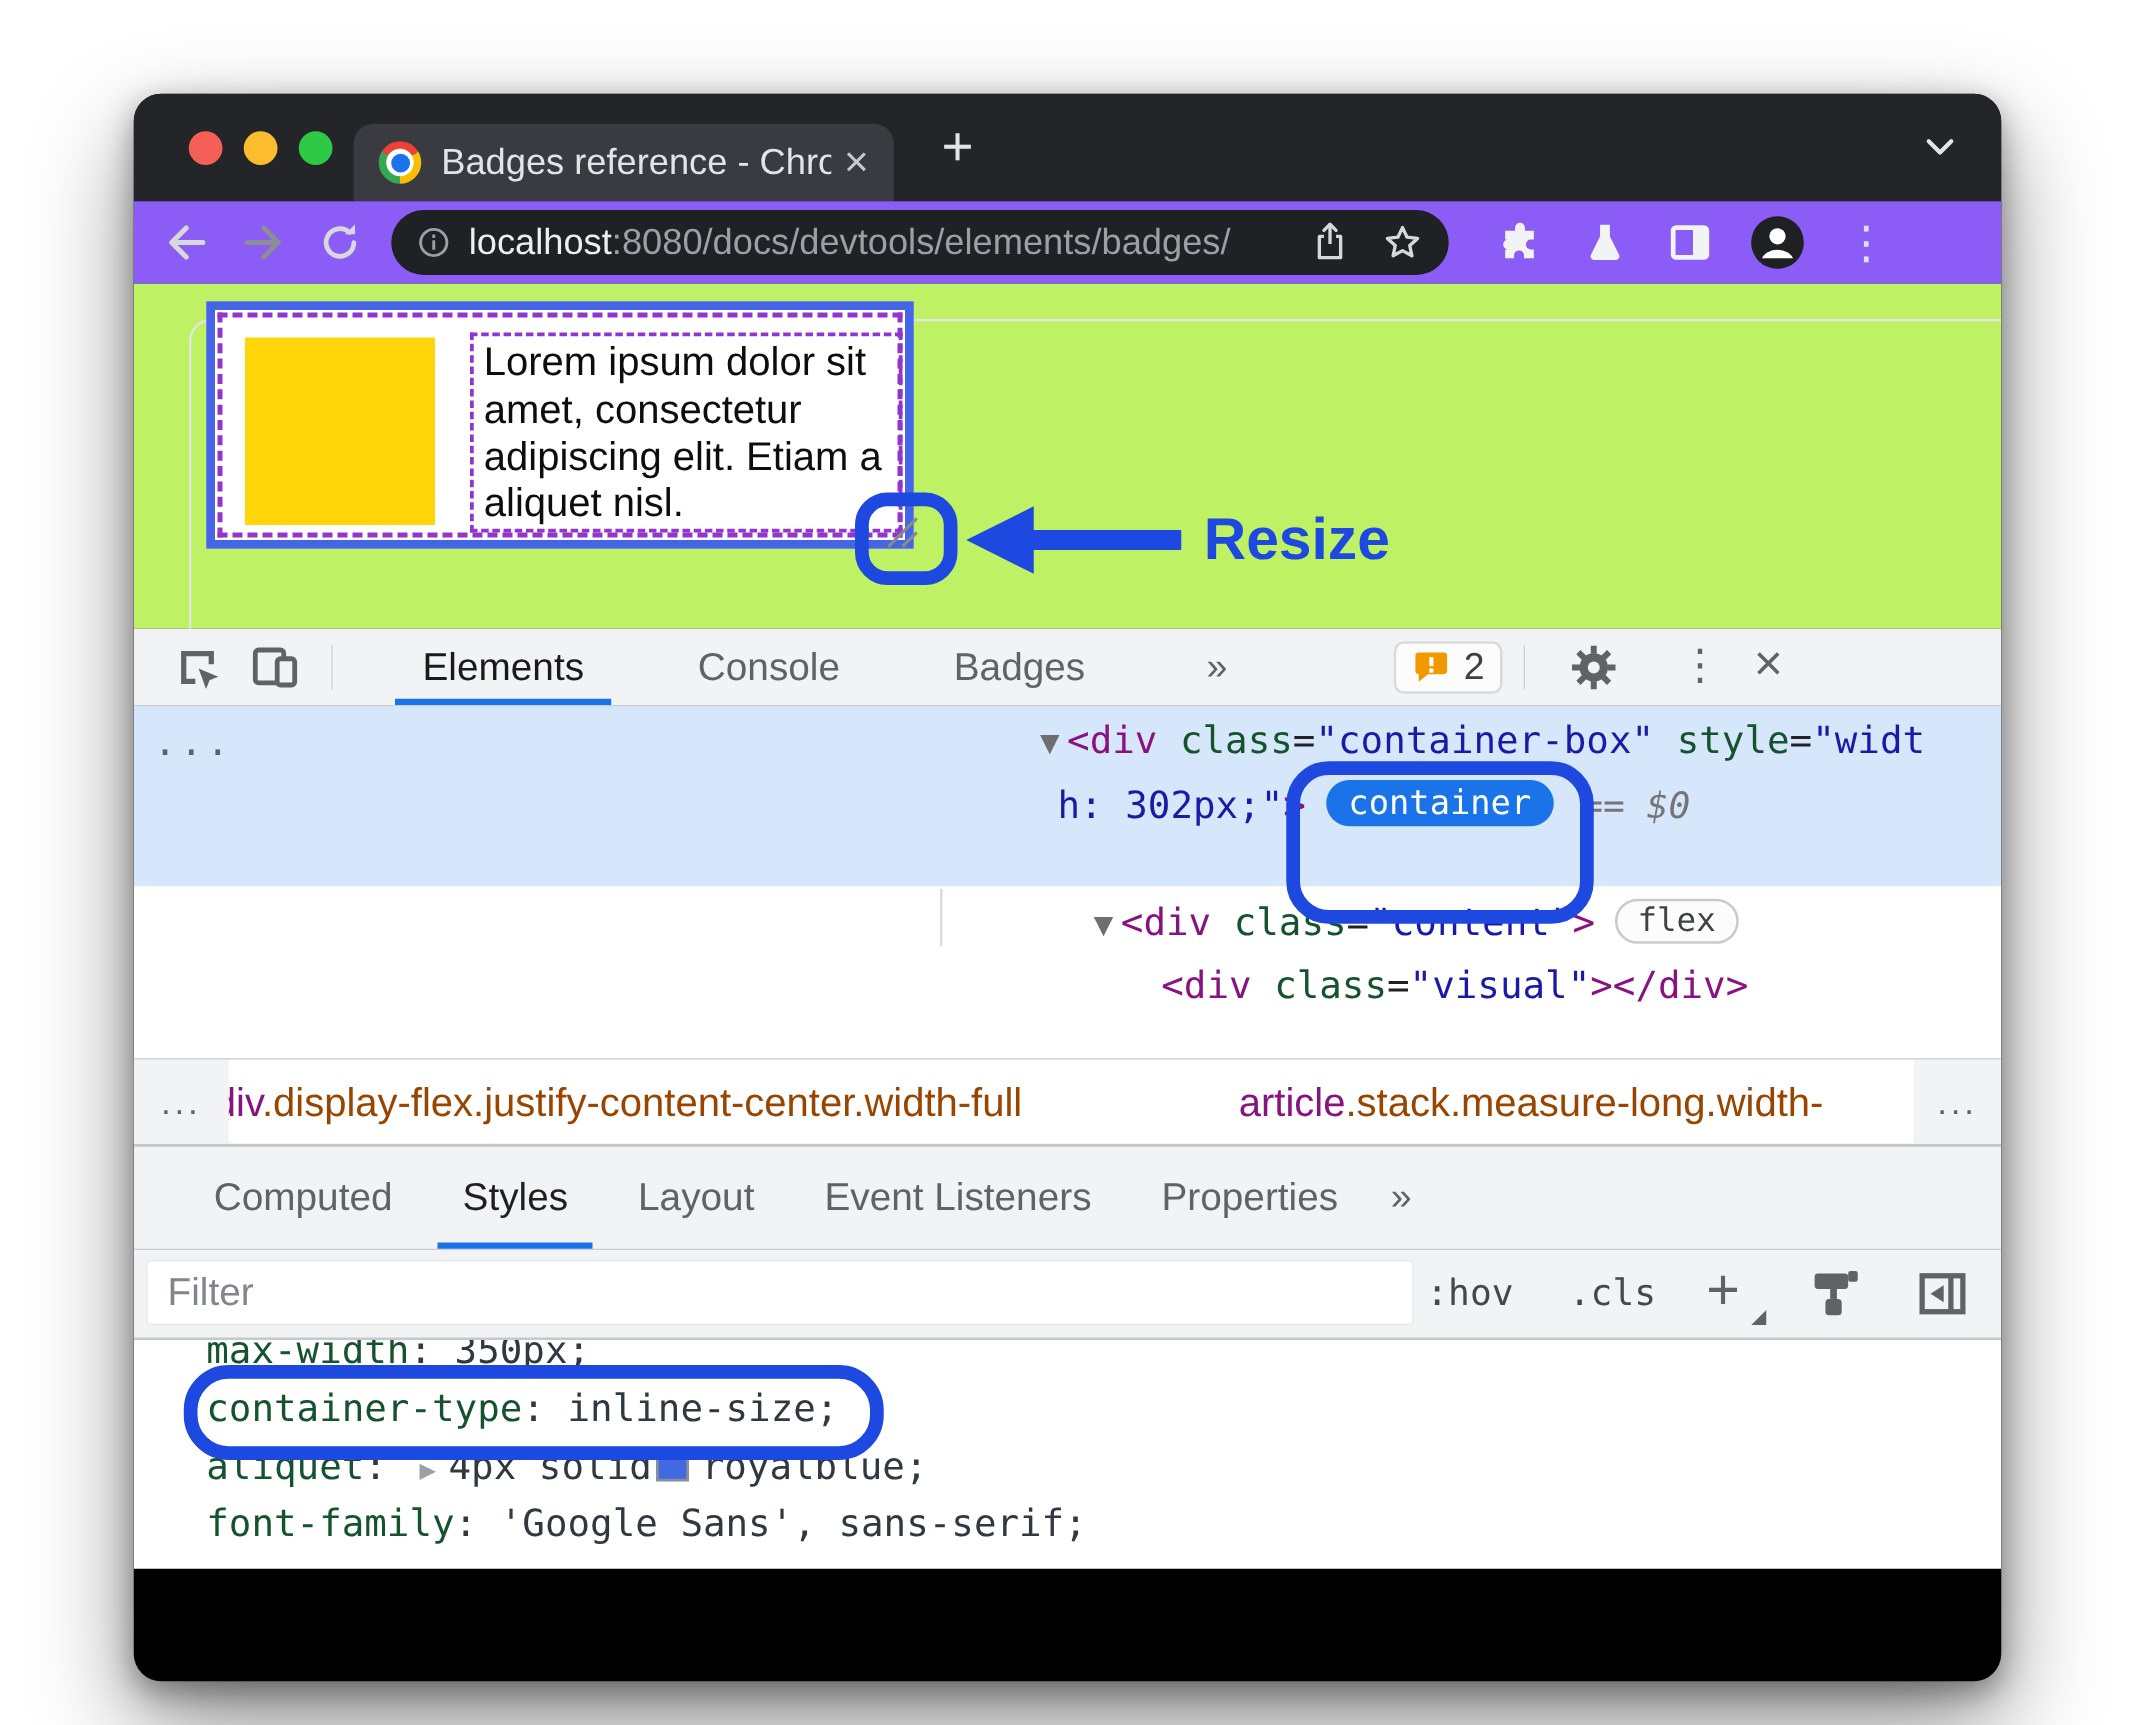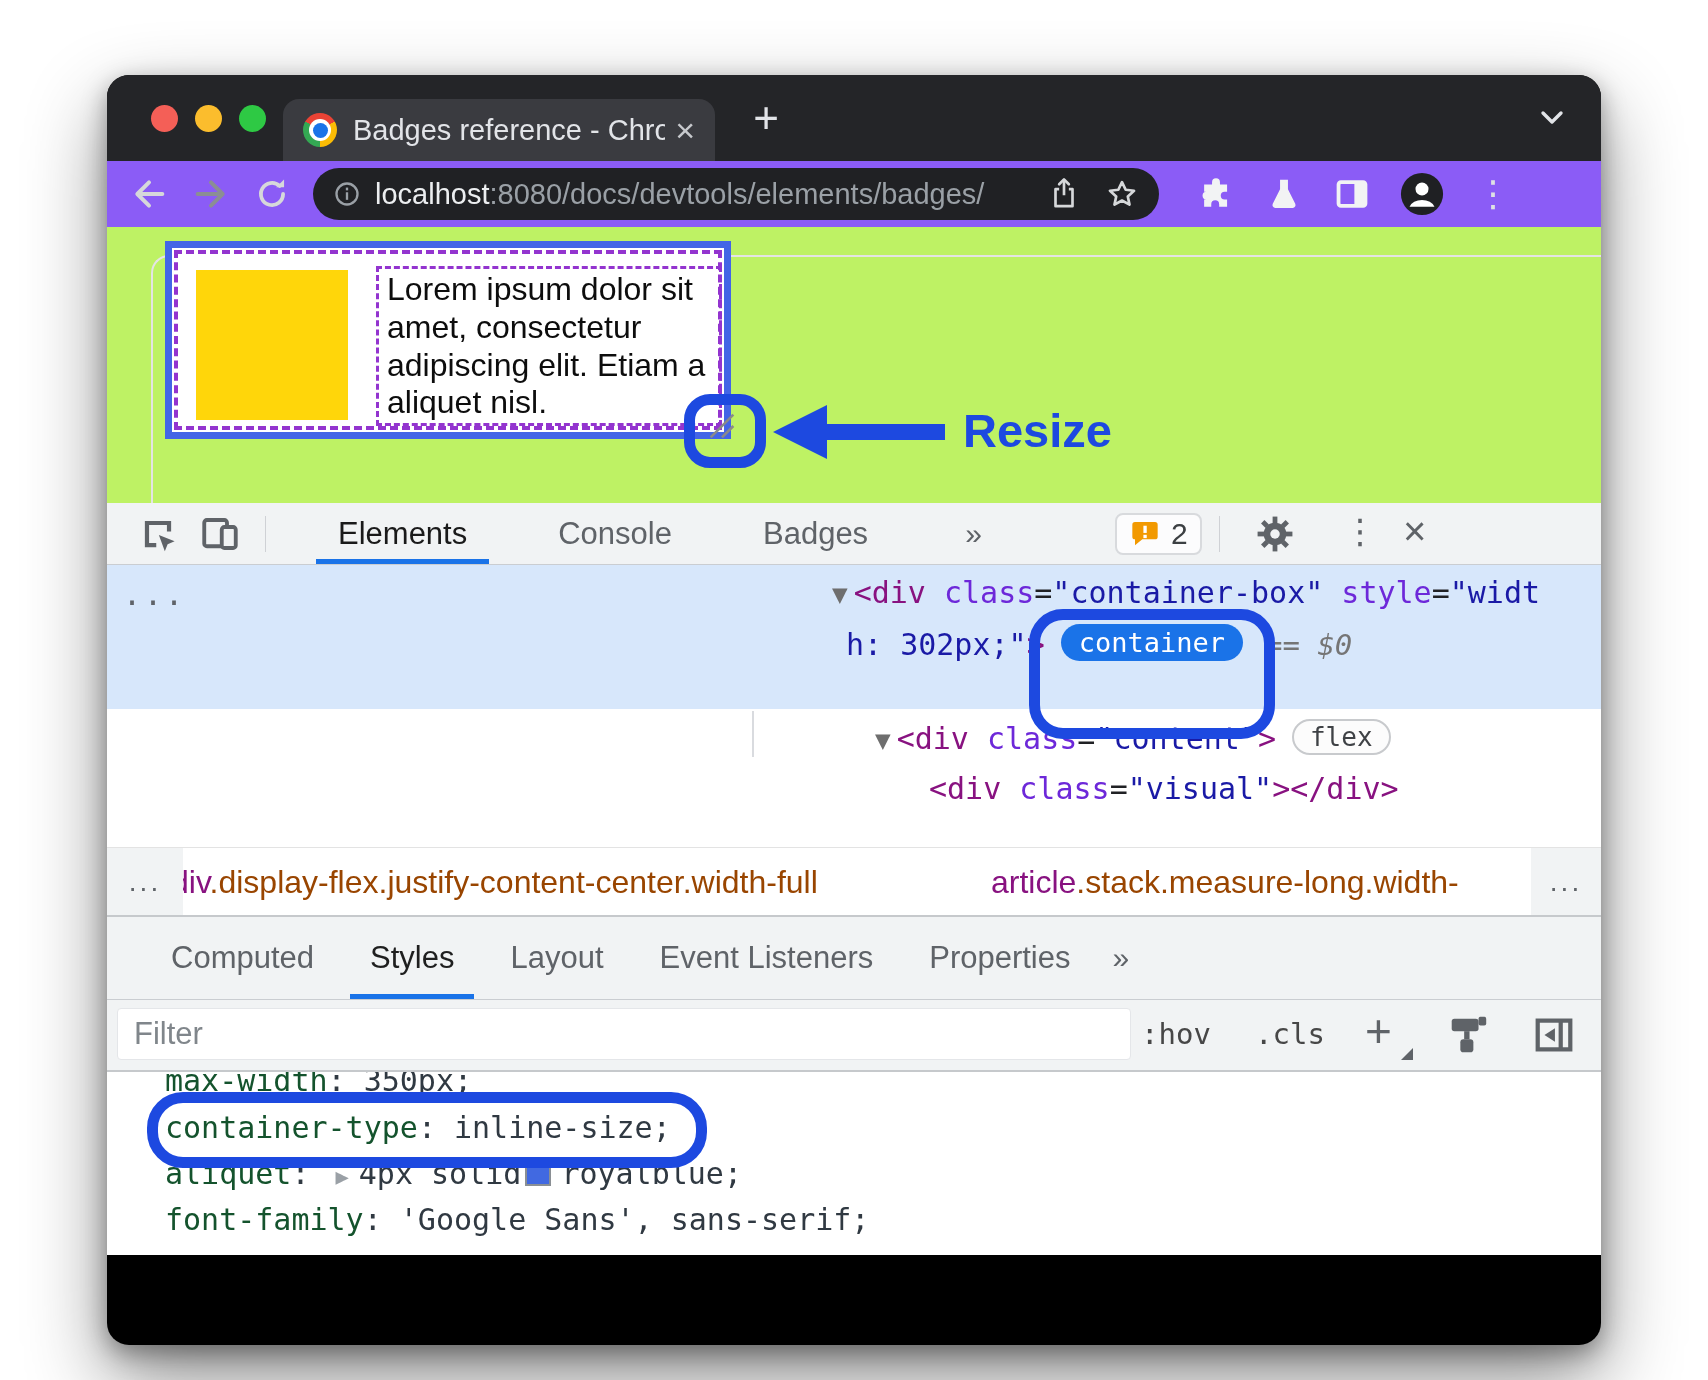--- a/index.html
+++ b/index.html
@@ -76,21 +76,21 @@
     font-family:"DejaVu Sans Mono", monospace; font-size:30px; overflow:hidden; }
   .tree-highlight { position:absolute; left:0; right:0; top:0; height:144px; background:#d7e7fb; }
   .code { position:absolute; white-space:pre; color:#202124; }
   .t-ellipsis { left:16px; top:12px; color:#5f6368; letter-spacing:3px; }
   .t-line1 { left:725px; top:10px; }
   .t-line2 { left:739px; top:62px; }
   .t-row2 { left:768px; top:156px; }
   .t-row3 { left:822px; top:206px; }
   .tk-arrow { color:#6e6e6e; margin-right:6px; font-size:26px; }
   .tk-tag { color:#881280; }
-  .tk-attr { color:#6d28d9; }
+  .tk-attr { color:#14532d; }
   .tk-eq { color:#202124; }
   .tk-val { color:#1a1aa6; }
   .tk-hint { color:#757575; font-style:italic; margin-left:22px; font-size:29px; }
   .badge-container { display:inline-block; background:#1a73e8; color:#fff; border-radius:20px;
     padding:3px 18px; font-size:27px; margin-left:16px; transform:translateY(-3px); }
   .badge-flex { display:inline-block; background:#fcfcfc; border:2px solid #c8cacd; color:#3f4246;
     border-radius:18px; padding:1px 16px; font-size:26px; margin-left:16px; transform:translateY(-3px); }
   .indent-guide { position:absolute; left:645px; top:146px; width:2px; height:46px; background:#d9dbdf; }
   .badge-ring { position:absolute; left:922px; top:44px; width:246px; height:130px;
     border:11px solid #1d49e0; border-radius:34px; z-index:5; }

